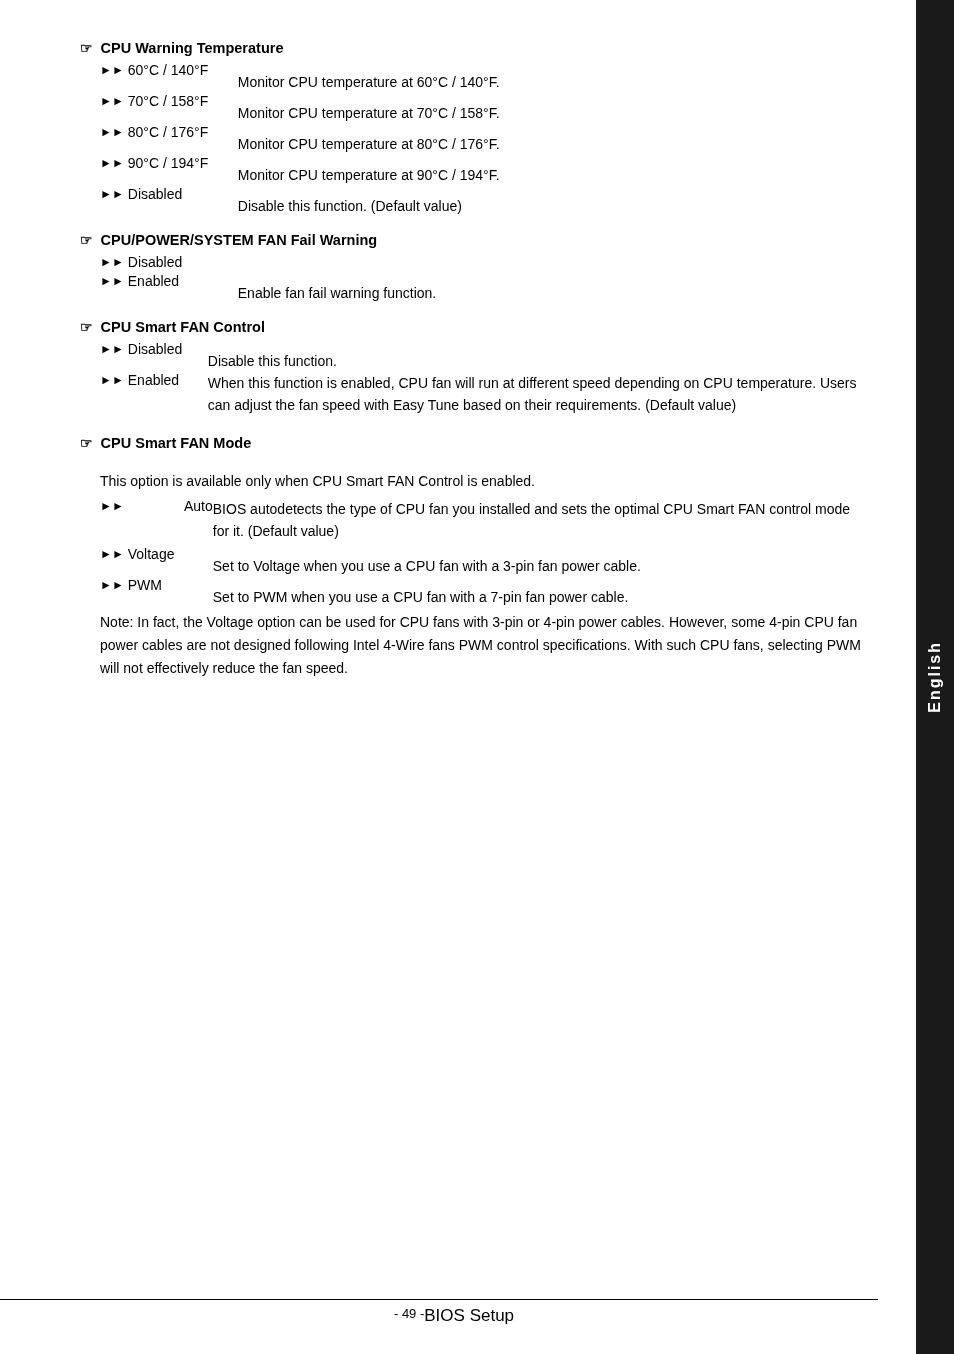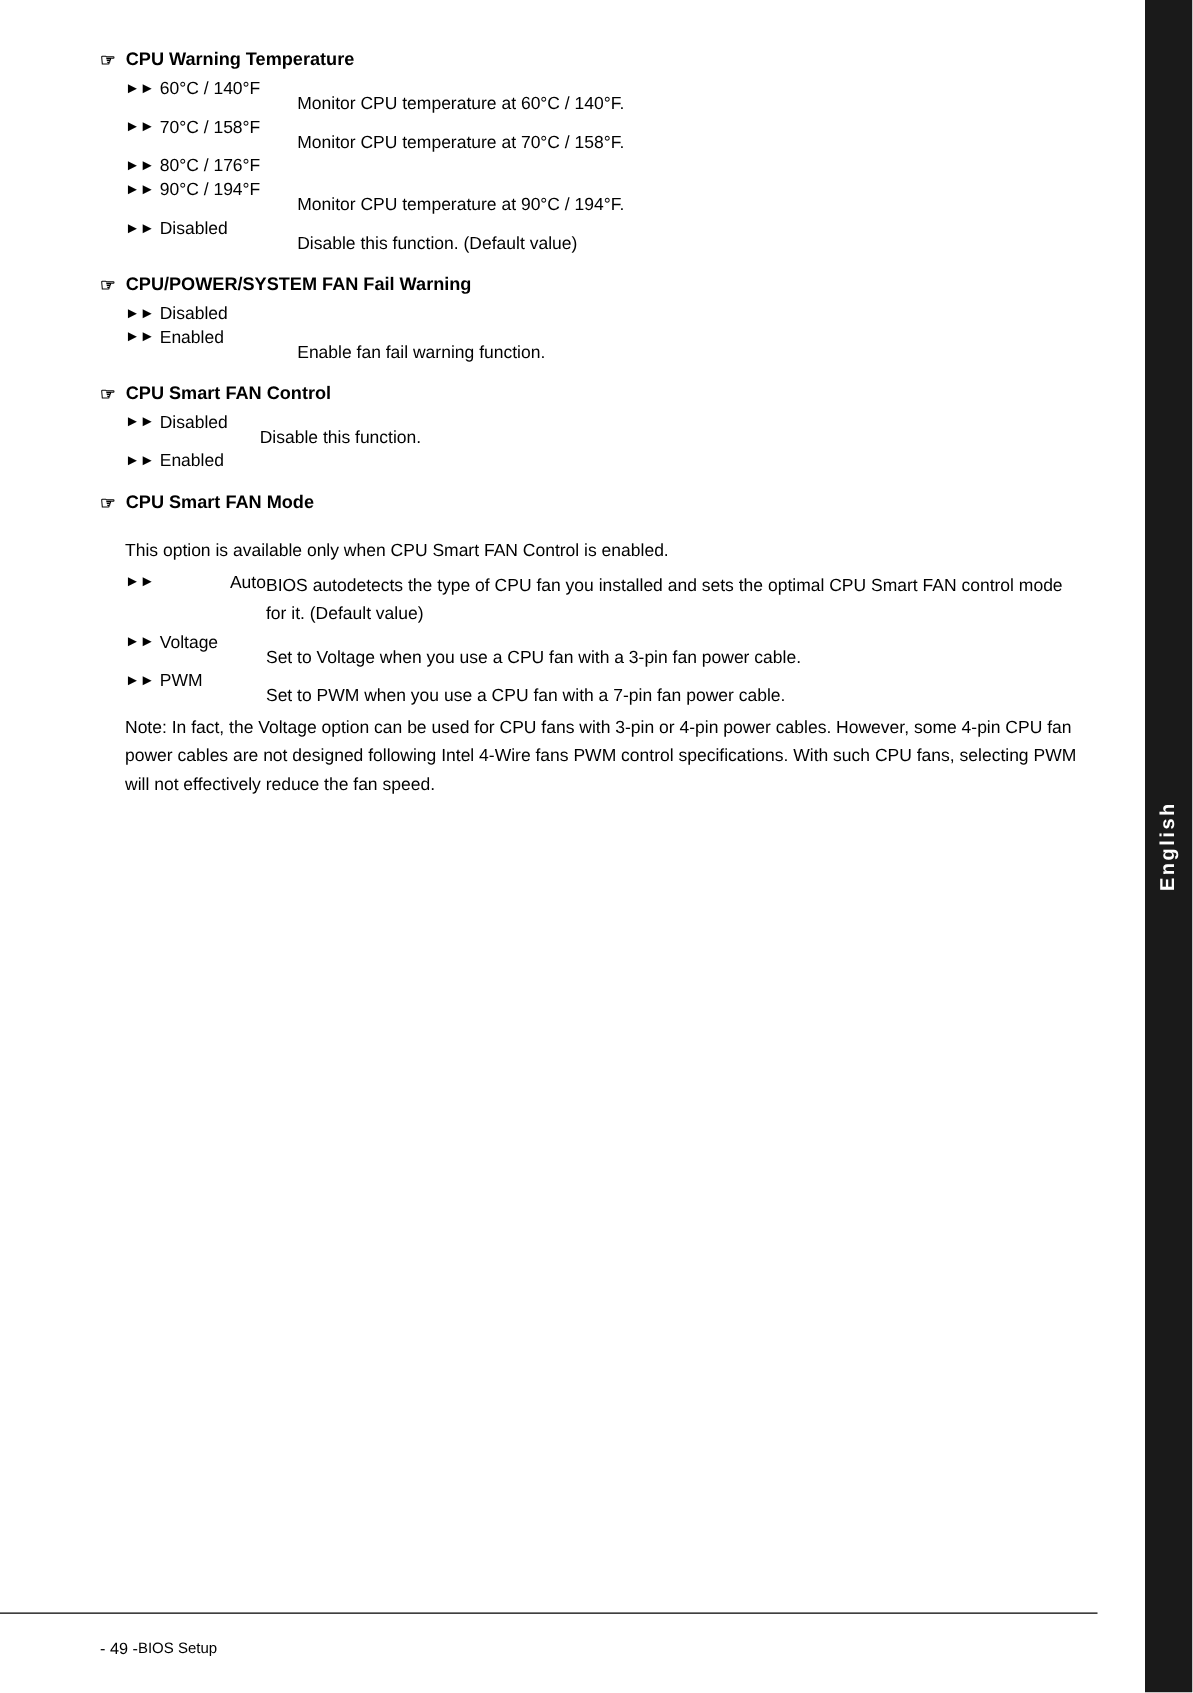--- a/index.html
+++ b/index.html
@@ -102,33 +102,33 @@
       margin-top: 6px;
       line-height: 1.6;
     }
 
     .footer-bar {
       position: absolute;
       bottom: 28px;
       left: 0;
       right: 38px;
       border-top: 1px solid #000;
-      padding-top: 20px;
-      display: flex;
-      justify-content: flex-start;
+      padding-top: 6px;
+      display: flex;
+      justify-content: center;
       padding-left: 80px;
       padding-right: 50px;
     }
 
     .footer-page {
       font-size: 13px;
     }
 
     .footer-label {
-      font-size: 12px;
+      font-size: 17px;
     }
   </style>
 </head>
 <body>
 
 <div class="page-container">
   <div class="main-content">
 
     <div class="section">
       <div class="section-title">
@@ -141,20 +141,21 @@
         <span class="item-desc">Monitor CPU temperature at 60°C / 140°F.</span>
       </div>
       <div class="item-row">
         <span class="item-arrow">►►</span>
         <span class="item-label">70°C / 158°F</span>
         <span class="item-desc">Monitor CPU temperature at 70°C / 158°F.</span>
       </div>
       <div class="item-row">
         <span class="item-arrow">►►</span>
         <span class="item-label">80°C / 176°F</span>
+        <span class="item-desc">Monitor CPU temperature at 80°C / 176°F.</span>
       </div>
       <div class="item-row">
         <span class="item-arrow">►►</span>
         <span class="item-label">90°C / 194°F</span>
         <span class="item-desc">Monitor CPU temperature at 90°C / 194°F.</span>
       </div>
       <div class="item-row">
         <span class="item-arrow">►►</span>
         <span class="item-label">Disabled</span>
         <span class="item-desc">Disable this function. (Default value)</span>
@@ -183,20 +184,21 @@
         <span>CPU Smart FAN Control</span>
       </div>
       <div class="item-row">
         <span class="item-arrow">►►</span>
         <span class="item-label-wide" style="min-width:80px; flex-shrink:0;">Disabled</span>
         <span class="item-desc">Disable this function.</span>
       </div>
       <div class="item-row" style="align-items:flex-start;">
         <span class="item-arrow">►►</span>
         <span style="min-width:80px; flex-shrink:0;">Enabled</span>
+        <span class="item-desc-multiline" style="line-height:1.6;">When this function is enabled, CPU fan will run at different speed depending on CPU temperature. Users can adjust the fan speed with Easy Tune based on their requirements.  (Default value)</span>
       </div>
     </div>
 
     <div class="section">
       <div class="section-title">
         <span class="section-icon">☞</span>
         <span>CPU Smart FAN Mode</span>
       </div>
       <div style="padding-left:20px; margin-bottom:6px; line-height:1.5;margin-top:20px;">This option is available only when CPU Smart FAN Control is enabled.</div>
       <div class="item-row" style="align-items:flex-start;">

